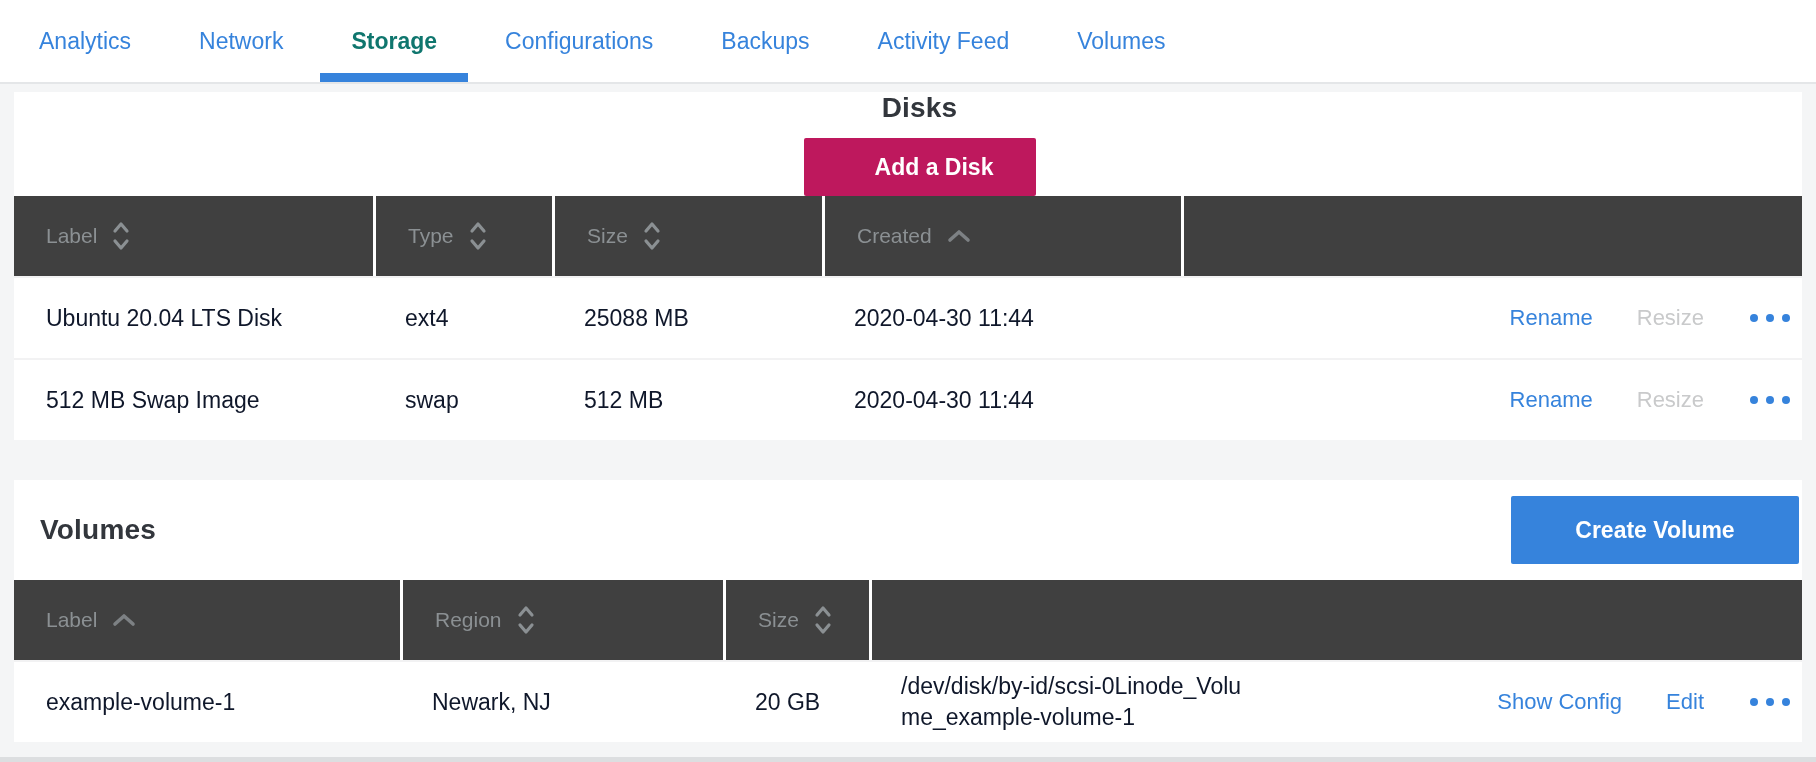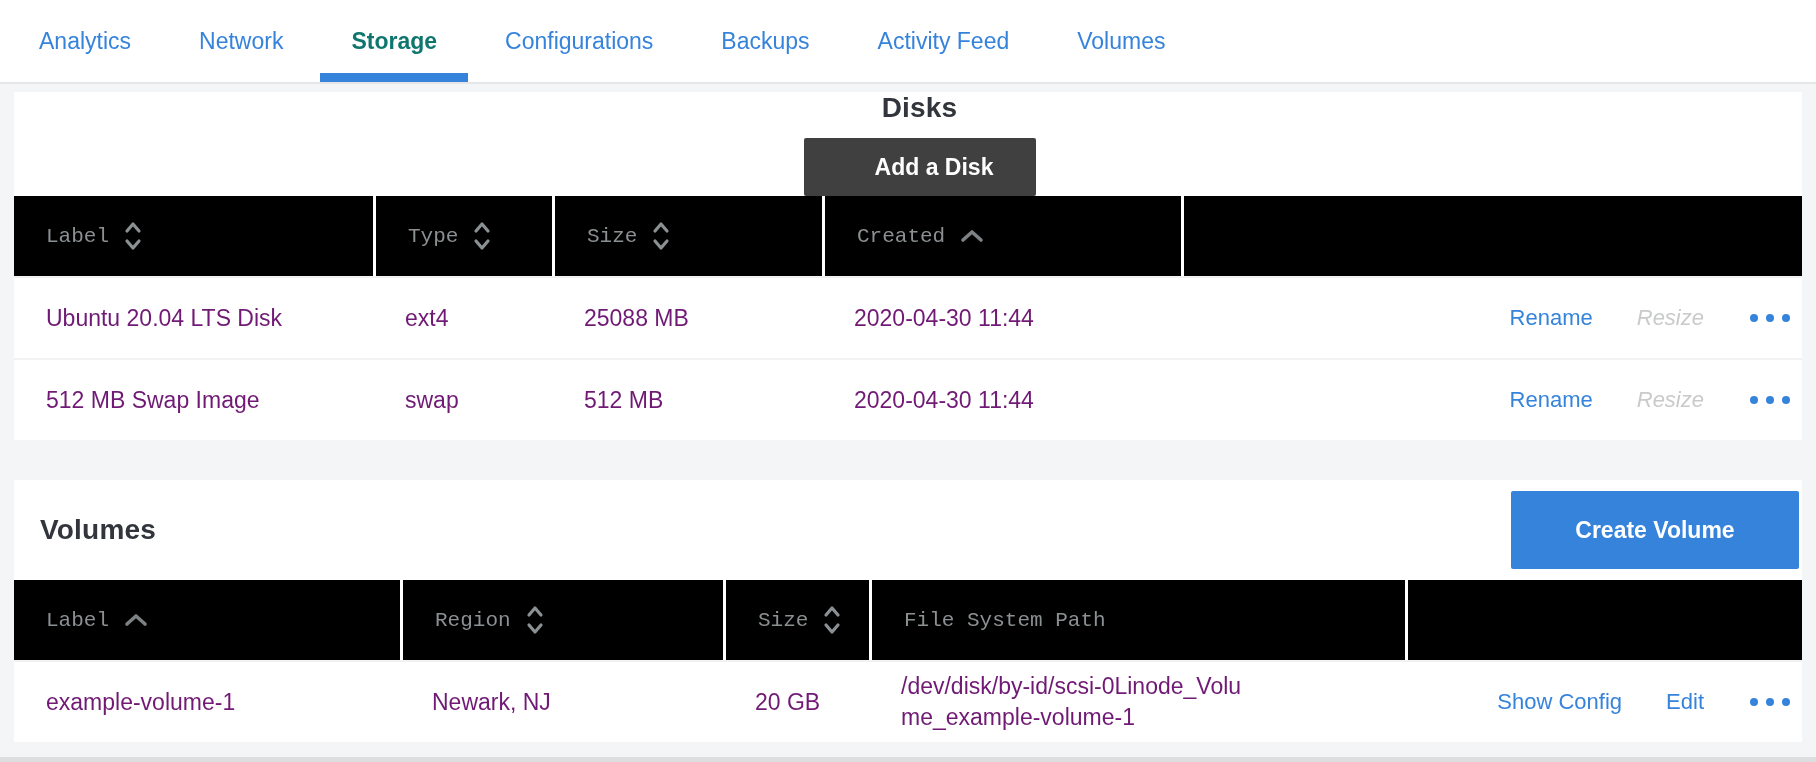--- a/index.html
+++ b/index.html
@@ -36,42 +36,42 @@
   }
   .disks .card-head{height:104px;flex-direction:column;}
   .volumes .card-head{height:100px;}
   .card-title{
     margin:0;font-size:28px;font-weight:bold;color:#32363c;letter-spacing:0.2px;
   }
   .btn{
     border:none;border-radius:2px;font-size:23px;font-weight:bold;
     font-family:inherit;color:#ffffff;cursor:pointer;
   }
-  .btn.disabled{background:#404040;width:232px;height:58px;cursor:default;padding-left:35px;}
-  .btn.primary{background:#3683dc;width:288px;height:78px;}
+  .btn.disabled{background:#be185d;width:232px;height:58px;cursor:default;padding-left:35px;}
+  .btn.primary{background:#3683dc;width:288px;height:68px;}
   
   .trow,.thead{display:grid;align-items:center;}
   .disks .trow,.disks .thead{grid-template-columns:359px 179px 270px 359px 1fr;}
   .volumes .trow,.volumes .thead{grid-template-columns:386px 323px 146px 536px 1fr;}
-  .thead{background:#000000;height:80px;font-family:Liberation Mono, monospace;}
+  .thead{background:#404040;height:80px;}
   .th{
     height:100%;display:flex;align-items:center;gap:13px;
     padding-left:32px;font-size:21px;color:#8b9093;cursor:pointer;
   }
   .th.noborder{cursor:default;}
   .thead .th + .th{border-left:3px solid #ffffff;}
   .trow{height:80px;border-top:2px solid #f2f2f3;background:#ffffff;}
-  .td{padding-left:32px;font-size:23px;color:#701a75;}
+  .td{padding-left:32px;font-size:23px;color:#0f172a;}
   .td.path span{display:inline-block;max-width:352px;word-break:break-all;line-height:1.35;}
   .actions{
     display:flex;align-items:center;justify-content:flex-end;
     gap:44px;padding-right:10px;text-align:center;
   }
   .action-link{font-size:22px;color:#3683dc;cursor:pointer;white-space:nowrap;}
-  .action-link.disabled{color:#c9cacb;cursor:default;font-style:italic;}
+  .action-link.disabled{color:#c9cacb;cursor:default;}
   .kebab{display:flex;gap:8px;cursor:pointer;padding:6px 2px;}
   .kebab i{width:8px;height:8px;border-radius:50%;background:#3683dc;}
   
   .sorticon{flex:0 0 auto;display:flex;}
   
   .bottom-strip{position:absolute;left:0;bottom:0;width:100%;height:5px;background:#dcdee0;}
 </style>
 </head>
 <body>
 
@@ -189,23 +189,20 @@
     </div>
     <div class="th">
       <span>Size</span>
       <span class="sorticon">
         <svg width="22" height="36" viewBox="0 0 22 36">
             <path d="M5 13 L11 6 L17 13" fill="none" stroke="#8b9093" stroke-width="3.2" stroke-linecap="round" stroke-linejoin="round"></path>
             <path d="M5 23 L11 30 L17 23" fill="none" stroke="#8b9093" stroke-width="3.2" stroke-linecap="round" stroke-linejoin="round"></path>
           </svg>
       </span>
     </div>
-    <div class="th noborder">
-      <span>File System Path</span>
-    </div>
     <div class="th noborder"></div>
   </div>
 
   <div class="trow">
     <div class="td">example-volume-1</div>
     <div class="td">Newark, NJ</div>
     <div class="td">20 GB</div>
     <div class="td path">
       <span>/dev/disk/by-id/scsi-0Linode_Volume_example-volume-1</span>
     </div>

